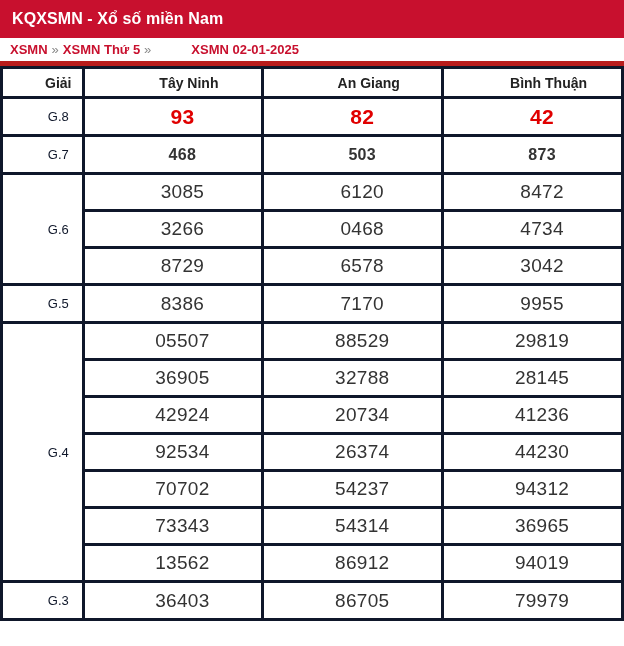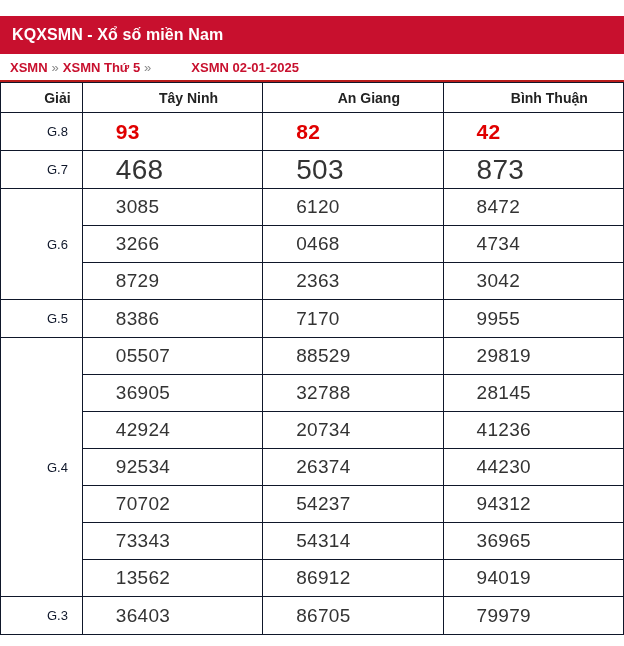--- a/index.html
+++ b/index.html
@@ -23,38 +23,37 @@
   }
   
   .header {
     background: #c8102e;
     color: #ffffff;
     height: 38px;
     display: flex;
     align-items: center;
     padding: 18px 12px;
     box-sizing: border-box;
-    margin-top: 16px;
   }
   .header-title {
     font-size: 16px;
     font-weight: bold;
     letter-spacing: 0.1px;
     white-space: nowrap;
   }
   
   .breadcrumb {
     height: 28px;
     display: flex;
     align-items: center;
     padding: 0 10px;
     box-sizing: border-box;
     font-size: 13px;
     color: #c8102e;
-    border-bottom: 2px solid #b91c1c;
+    border-bottom: 5px solid #b91c1c;
     background: #ffffff;
   }
   .breadcrumb a {
     color: #c8102e;
     text-decoration: none;
     font-weight: bold;
     white-space: nowrap;
   }
   .breadcrumb .sep {
     color: #888888;
@@ -67,21 +66,21 @@
     white-space: nowrap;
     margin-left: 36px;
   }
   
   table.result {
     border-collapse: collapse;
     width: 624px;
     table-layout: fixed;
   }
   table.result th, table.result td {
-    border: 1px solid #0f172a;
+    border: 3px solid #0f172a;
     box-sizing: border-box;
     padding-left: 33px;
   }
   table.result th {
     font-size: 14px;
     font-weight: bold;
     color: #222222;
     height: 30px;
     text-align: center;
     background: #ffffff;
@@ -95,35 +94,36 @@
   }
   td.prize-label {
     width: 68px;
     text-align: center;
     font-size: 13px;
     color: #0f172a;
     vertical-align: middle;
     margin-top: 32px;
   }
   td.num {
-    text-align: left;
+    text-align: center;
     padding-right: 14px;
     font-size: 19px;
     color: #333333;
     height: 38px;
     vertical-align: middle;
     letter-spacing: 0.3px;
   }
   td.num.g8 {
     color: #e00000;
     font-weight: bold;
     font-size: 21px;
   }
   td.num.g7 {
-    font-size: 28px;
+    font-size: 16px;
+    font-weight: bold;
   }
   .row-g6 td.num, .row-g4 td.num {
     height: 37px;
   }
 </style>
 </head>
 <body>
 
 <div class="page">
 
@@ -170,21 +170,21 @@
         <td class="num">6120</td>
         <td class="num">8472</td>
       </tr>
       <tr class="row-g6">
         <td class="num">3266</td>
         <td class="num">0468</td>
         <td class="num">4734</td>
       </tr>
       <tr class="row-g6">
         <td class="num">8729</td>
-        <td class="num">2363</td>
+        <td class="num">6578</td>
         <td class="num">3042</td>
       </tr>
 
       <tr>
         <td class="prize-label">G.5</td>
         <td class="num">8386</td>
         <td class="num">7170</td>
         <td class="num">9955</td>
       </tr>
 

